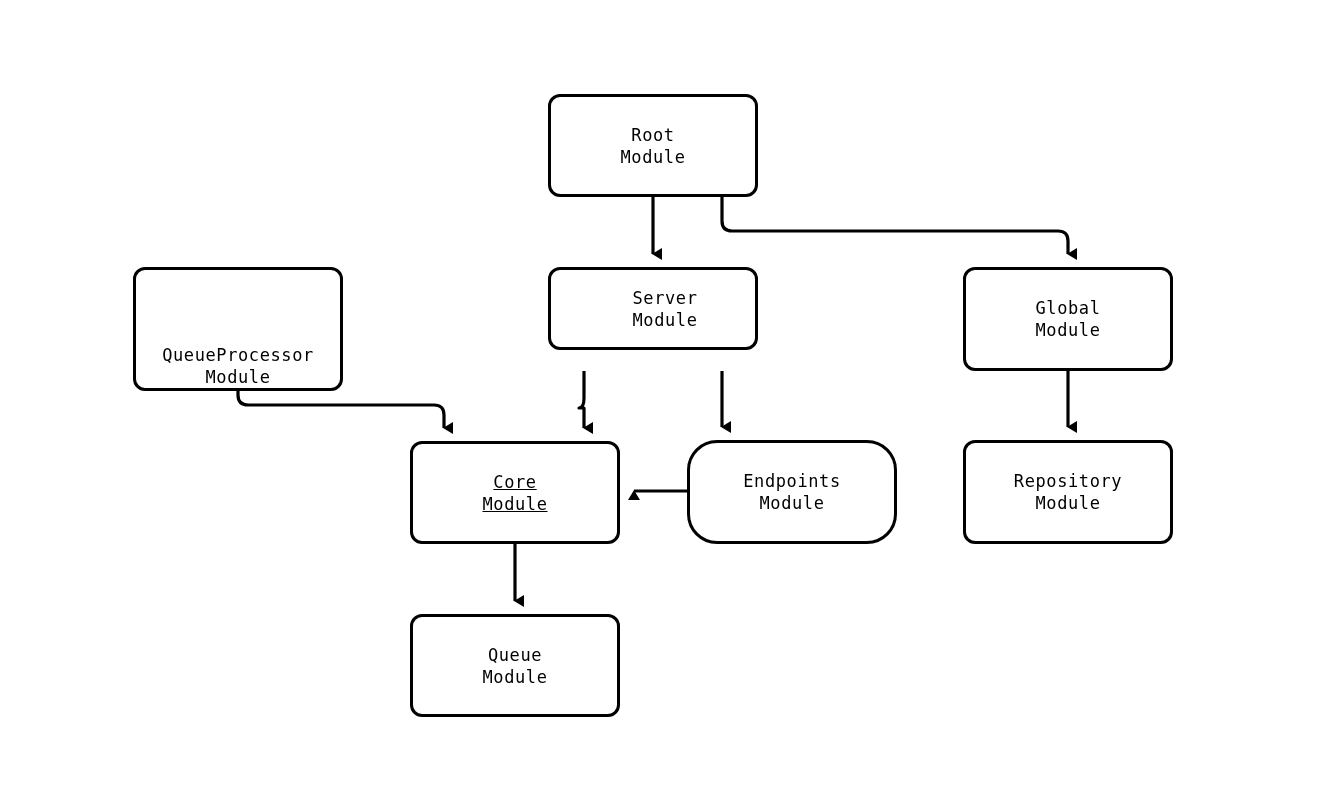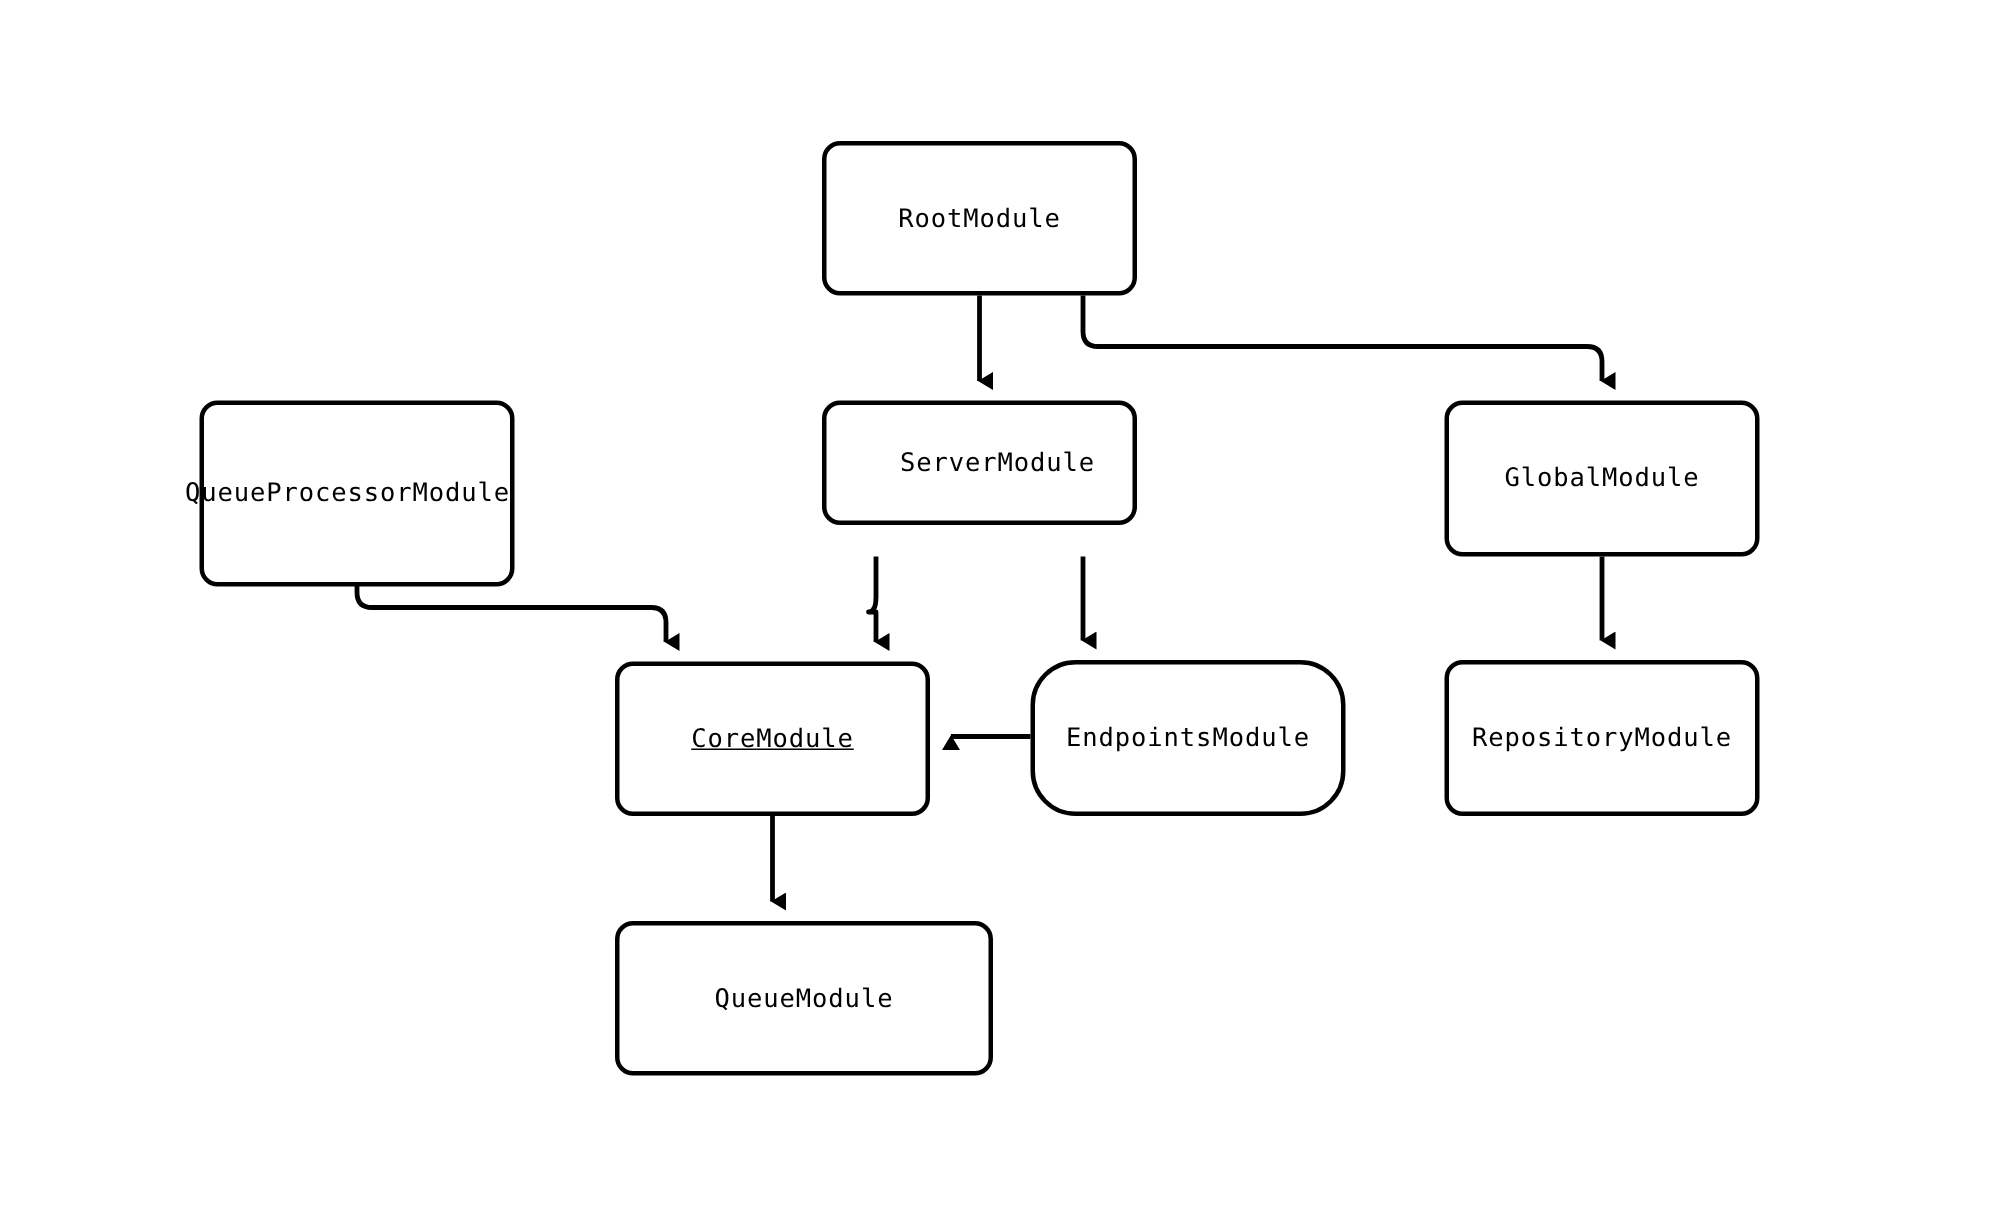--- a/index.html
+++ b/index.html
@@ -26,21 +26,21 @@
     height: 809px;
     display: block;
   }
   .node-box {
     position: absolute;
     box-sizing: border-box;
     background: #ffffff;
     border: 3px solid #000000;
     border-radius: 12px;
     display: flex;
-    flex-direction: row;
+    flex-direction: column;
     align-items: center;
     justify-content: center;
     text-align: center;
     z-index: 2;
   }
   .node-label {
     font-family: "DejaVu Sans Mono", "Liberation Mono", monospace;
     font-size: 17px;
     line-height: 22px;
     letter-spacing: 0.6px;
@@ -112,18 +112,18 @@
   <div class="node-box" style="left:687px; top:440px; width:210px; height:104px;border-radius:30px;">
     <span class="node-label">Endpoints</span>
     <span class="node-label">Module</span>
   </div>
 
   <div class="node-box" style="left:963px; top:440px; width:210px; height:104px;">
     <span class="node-label">Repository</span>
     <span class="node-label">Module</span>
   </div>
 
-  <div class="node-box" style="left:410px; top:614px; width:252px; height:103px;">
+  <div class="node-box" style="left:410px; top:614px; width:210px; height:103px;">
     <span class="node-label">Queue</span>
     <span class="node-label">Module</span>
   </div>
 
 </div>
 
 </body></html>

